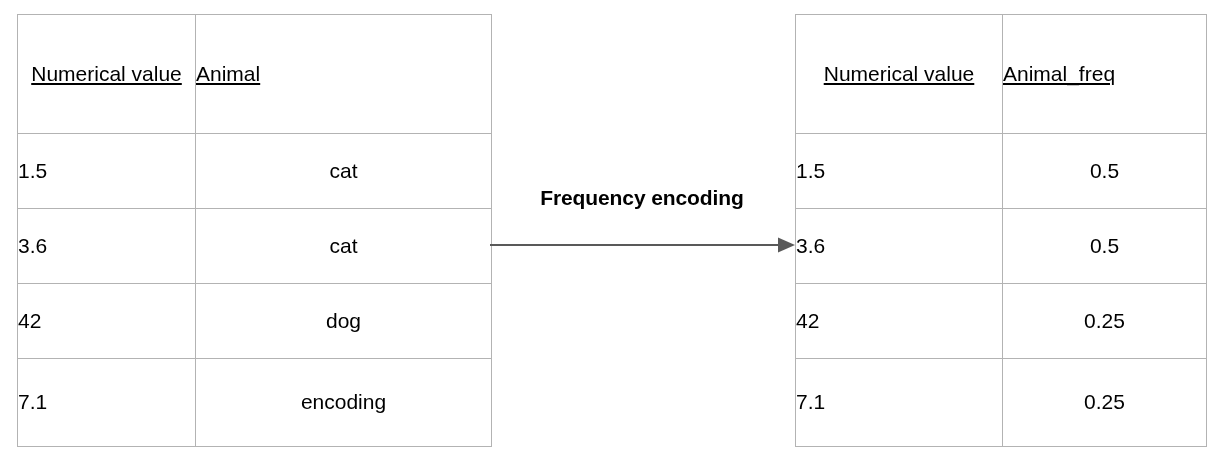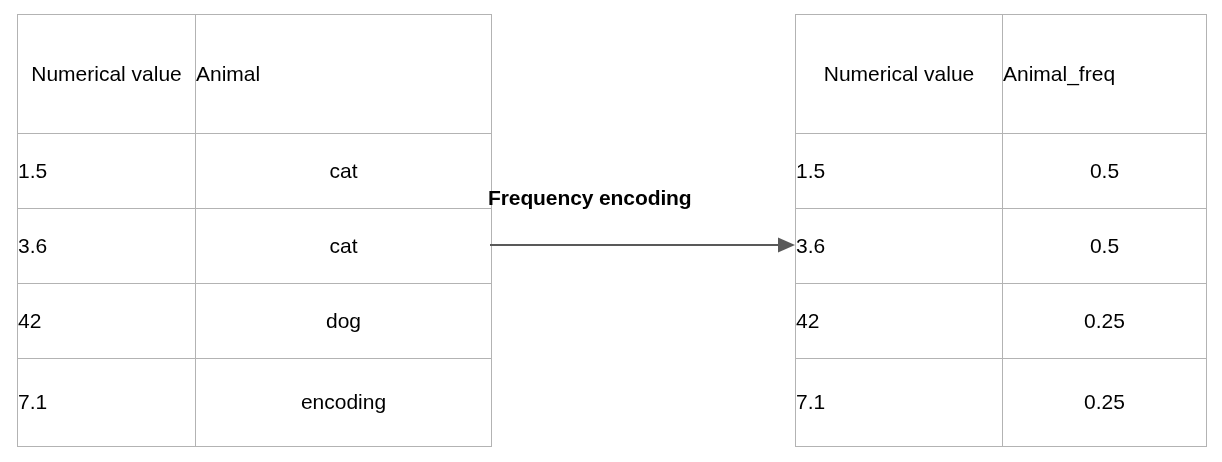--- a/index.html
+++ b/index.html
@@ -41,21 +41,21 @@
   .tbl-left  { left: 17px;  top: 14px; width: 474px; }
   .tbl-right { left: 795px; top: 14px; width: 411px; }
 
   
   .tbl-left  col.c1 { width: 178px; }
   .tbl-left  col.c2 { width: 296px; }
   .tbl-right col.c1 { width: 207px; }
   .tbl-right col.c2 { width: 204px; }
 
   
-  .row-head td { height: 118px; }
+  .row-head td { height: 118px; text-decoration: underline; }
   .row-body td { height: 74px; }
   .row-last td { height: 87px; }
 
   
   .cell-num   { padding-bottom: 6px; }
   .cell-text  { text-align: center; padding-left: 11px; padding-bottom: 6px; }
   .cell-head-c{ text-align: center; padding-bottom: 8px; }
   .cell-head-l{ text-align: left; padding-bottom: 2px; }
 
   
@@ -64,21 +64,21 @@
     left: 488px;
     top: 186px;
     width: 310px;
     height: 80px;
   }
   .arrow-label {
     position: absolute;
     left: 0;
     top: 0;
     width: 308px;
-    text-align: left;
+    text-align: center;
     font-size: 21px;
     font-weight: bold;
     letter-spacing: -0.1px;
     color: #000000;
     white-space: nowrap;
   }
   .arrow-svg {
     position: absolute;
     left: 0;
     top: 44px;

